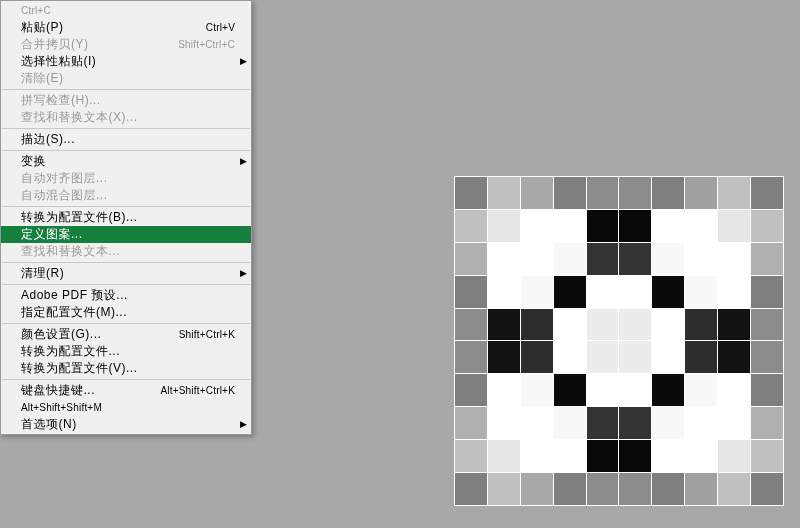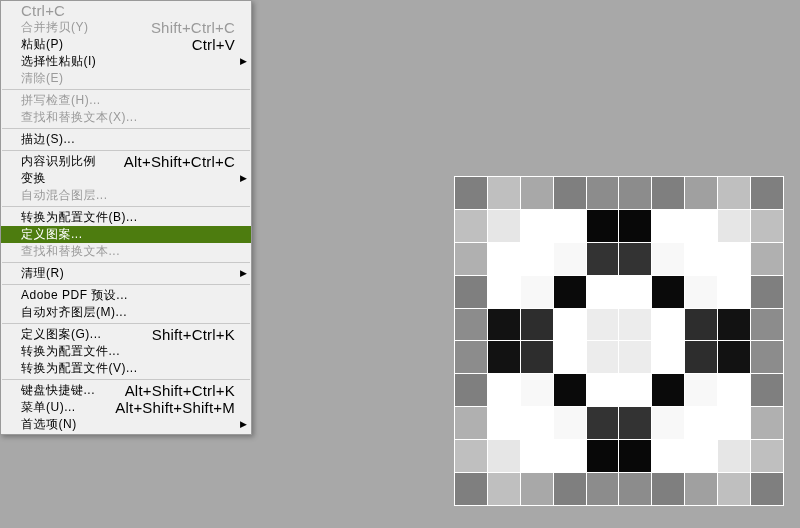--- a/index.html
+++ b/index.html
@@ -25,30 +25,30 @@
   .menu-item {
     display: flex;
     align-items: center;
     height: 17px;
     padding: 0 6px 0 20px;
     color: #000;
     cursor: default;
     position: relative;
   }
   .menu-item.disabled { color: #9a9a9a; }
-  .menu-item.highlighted { background: #4d7c0f; color: #fff; }
+  .menu-item.highlighted { background: #15803d; color: #fff; }
   .menu-label {
     flex: 1;
     white-space: nowrap;
     overflow: hidden;
     letter-spacing: 0.5px;
   }
   .menu-shortcut {
     color: #000;
-    font-size: 15px;
+    font-size: 10px;
     padding-right: 10px;
     letter-spacing: 0.2px;
   }
   .menu-item.disabled .menu-shortcut { color: #9a9a9a; }
   .menu-item .arrow {
     position: absolute;
     right: 4px;
     font-size: 9px;
     line-height: 1;
   }
@@ -72,54 +72,53 @@
   }
   .cell { width: 100%; height: 100%; }
 </style>
 </head>
 <body>
 
 <div class="menu" id="menu-root">
     <div class="menu-item disabled">
       <span class="menu-shortcut">Ctrl+C</span>
     </div>
+    <div class="menu-item">
+      <span class="menu-label">粘贴(P)</span>
+      <span class="menu-shortcut">Ctrl+V</span>
+    </div>
     <div class="menu-item disabled">
       <span class="menu-label">合并拷贝(Y)</span>
       <span class="menu-shortcut">Shift+Ctrl+C</span>
     </div>
     <div class="menu-item">
-      <span class="menu-label">粘贴(P)</span>
-      <span class="menu-shortcut">Ctrl+V</span>
-    </div>
-    <div class="menu-item">
       <span class="menu-label">选择性粘贴(I)</span>
       <span class="arrow">▶</span>
     </div>
     <div class="menu-item disabled">
       <span class="menu-label">清除(E)</span>
     </div>
     <div class="separator"></div>
     <div class="menu-item disabled">
       <span class="menu-label">拼写检查(H)...</span>
     </div>
     <div class="menu-item disabled">
       <span class="menu-label">查找和替换文本(X)...</span>
     </div>
     <div class="separator"></div>
     <div class="menu-item">
       <span class="menu-label">描边(S)...</span>
     </div>
     <div class="separator"></div>
     <div class="menu-item">
-      <span class="menu-label">内容识别比例</span>
-      <span class="menu-shortcut">Alt+Shift+Ctrl+C</span>
-    </div>
-    <div class="menu-item">
       <span class="menu-label">变换</span>
       <span class="arrow">▶</span>
+    </div>
+    <div class="menu-item disabled">
+      <span class="menu-label">自动对齐图层...</span>
     </div>
     <div class="menu-item disabled">
       <span class="menu-label">自动混合图层...</span>
     </div>
     <div class="separator"></div>
     <div class="menu-item">
       <span class="menu-label">转换为配置文件(B)...</span>
     </div>
     <div class="menu-item highlighted">
       <span class="menu-label">定义图案...</span>
@@ -130,40 +129,39 @@
     <div class="separator"></div>
     <div class="menu-item">
       <span class="menu-label">清理(R)</span>
       <span class="arrow">▶</span>
     </div>
     <div class="separator"></div>
     <div class="menu-item">
       <span class="menu-label">Adobe PDF 预设...</span>
     </div>
     <div class="menu-item">
-      <span class="menu-label">自动对齐图层(M)...</span>
-    </div>
-    <div class="separator"></div>
-    <div class="menu-item">
-      <span class="menu-label">定义图案(G)...</span>
+      <span class="menu-label">指定配置文件(M)...</span>
+    </div>
+    <div class="separator"></div>
+    <div class="menu-item">
+      <span class="menu-label">颜色设置(G)...</span>
       <span class="menu-shortcut">Shift+Ctrl+K</span>
     </div>
     <div class="menu-item">
       <span class="menu-label">转换为配置文件...</span>
     </div>
     <div class="menu-item">
       <span class="menu-label">转换为配置文件(V)...</span>
     </div>
     <div class="separator"></div>
     <div class="menu-item">
       <span class="menu-label">键盘快捷键...</span>
       <span class="menu-shortcut">Alt+Shift+Ctrl+K</span>
     </div>
     <div class="menu-item">
-      <span class="menu-label">菜单(U)...</span>
       <span class="menu-shortcut">Alt+Shift+Shift+M</span>
     </div>
     <div class="menu-item">
       <span class="menu-label">首选项(N)</span>
       <span class="arrow">▶</span>
     </div>
   </div>
 
 <div class="canvas-wrap" id="canvas-root">
     <div class="cell" style="background: rgb(127, 127, 127);"></div>

